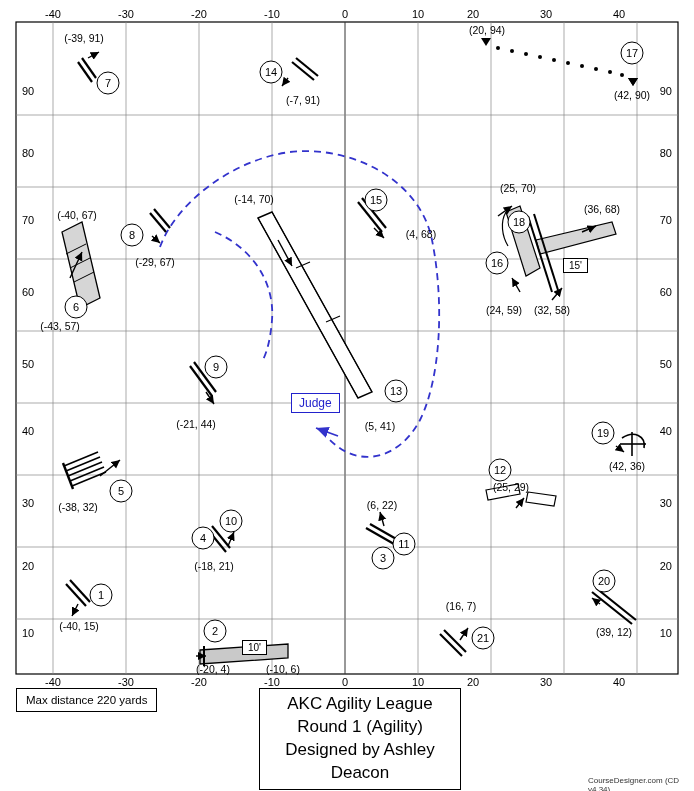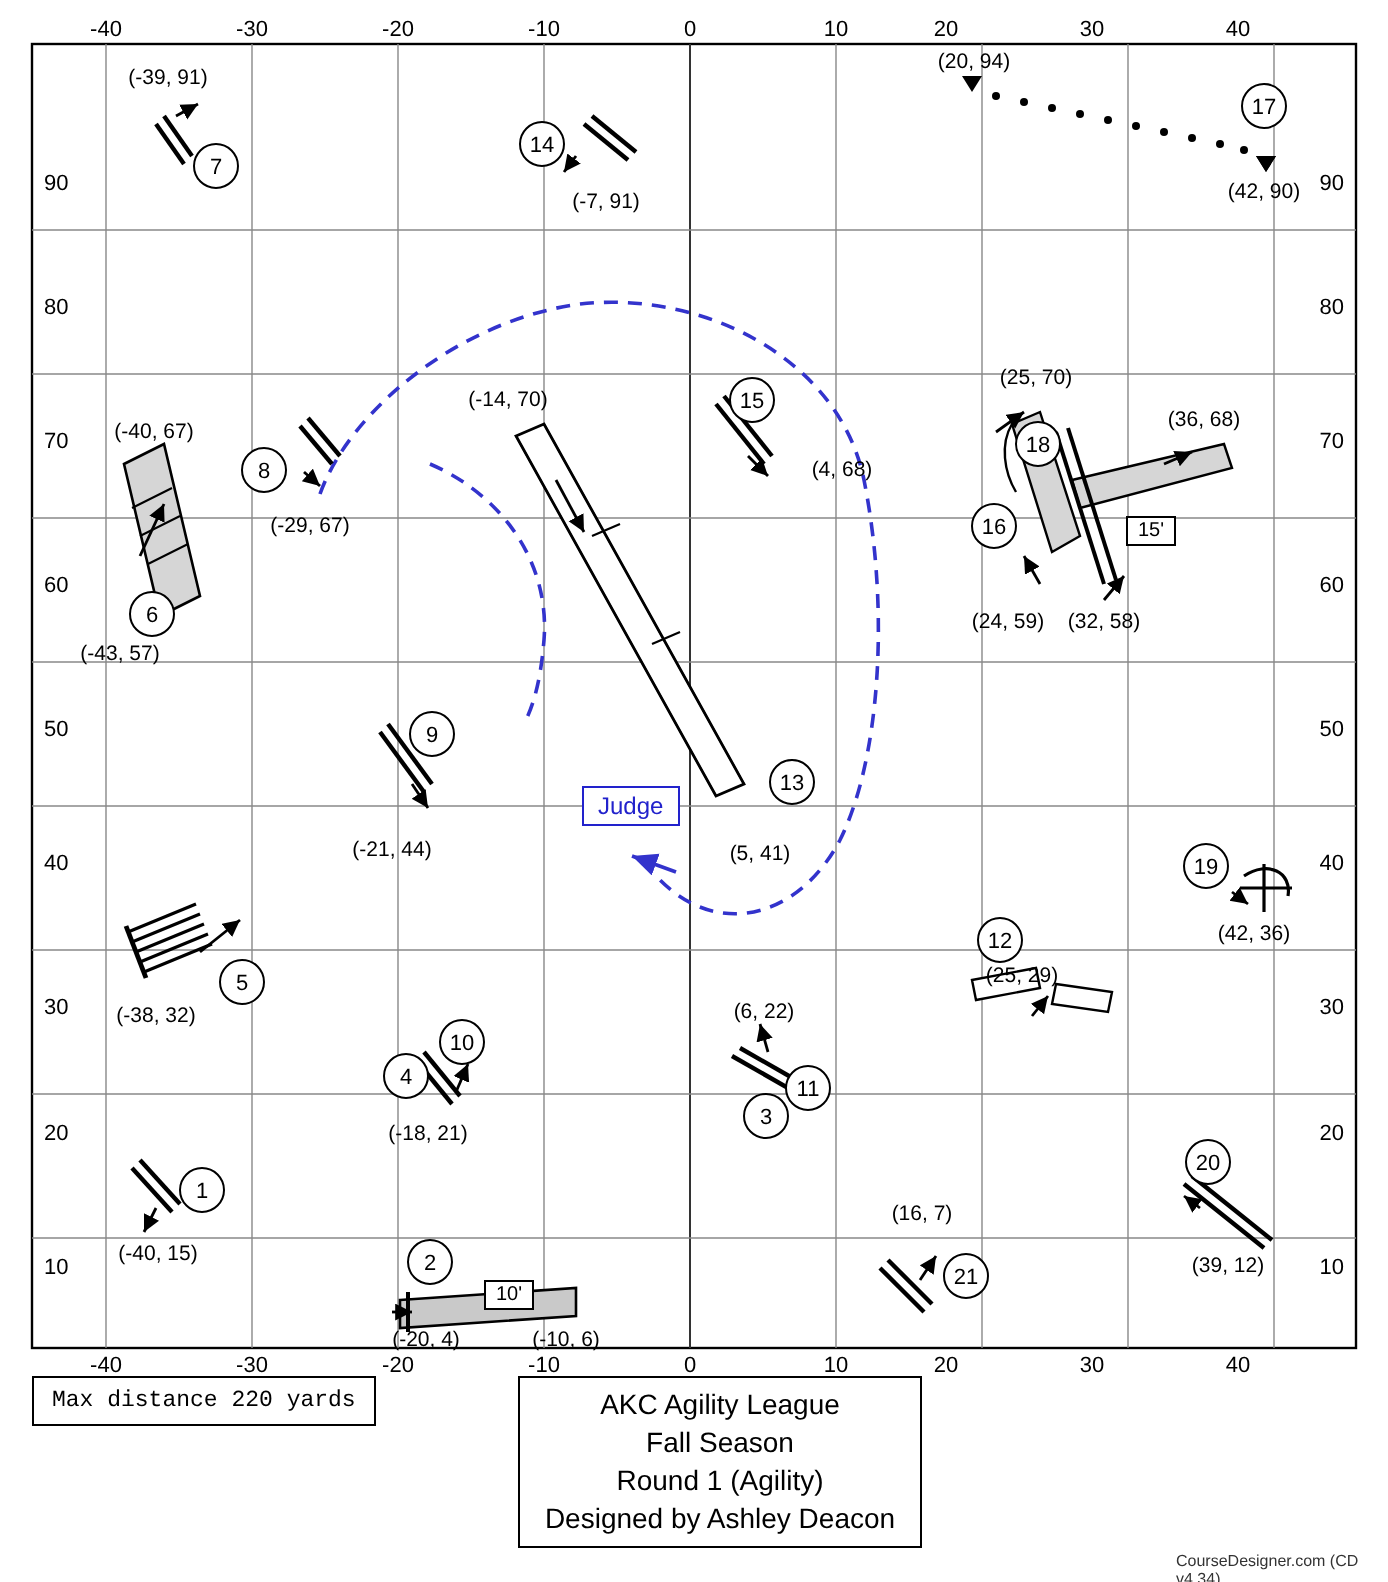--- a/index.html
+++ b/index.html
@@ -23,21 +23,21 @@
   .boxlabel{
     position:absolute;border:1px solid #000;background:#fff;
     font-size:10px;padding:1px 5px;text-align:right;
   }
   .maxdist{
     position:absolute;border:1px solid #000;background:#fff;
     font-size:11.5px;padding:5px 9px;
   }
   .titlebox{
     position:absolute;border:1px solid #000;background:#fff;
-    font-size:14px;padding:4px 10px;text-align:center;line-height:1.35;
+    font-size:17px;padding:4px 10px;text-align:center;line-height:1.35;
   }
   .credit{
     position:absolute;font-size:8px;color:#333;
   }
 </style>
 </head>
 <body>
 
 <div id="root">
 
@@ -339,24 +339,23 @@
     <text x="461" y="610">(16, 7)</text>
     <text x="614" y="636">(39, 12)</text>
   </g>
 </svg>
 
 <div class="judge-label" style="left:272px;top:393px;margin-left:19px;">Judge</div>
 
 <div class="boxlabel" style="left:563px;top:258px;">15'</div>
 <div class="boxlabel" style="left:242px;top:612px;margin-top:28px;">10'</div>
 
-<div class="maxdist" style="left:16px;top:688px;font-family:Liberation Mono, monospace;">Max distance 220 yards</div>
+<div class="maxdist" style="left:16px;top:688px;">Max distance 220 yards</div>
 
 <div class="titlebox" style="left:259px;top:688px;width:180px;">
   <div>AKC Agility League</div>
-  <div>Fall Season</div>
   <div>Round 1 (Agility)</div>
   <div>Designed by Ashley Deacon</div>
 </div>
 
 <div class="credit" style="left:588px;top:776px;">CourseDesigner.com (CD v4.34)</div>
 
 </div>
 
 </body></html>

